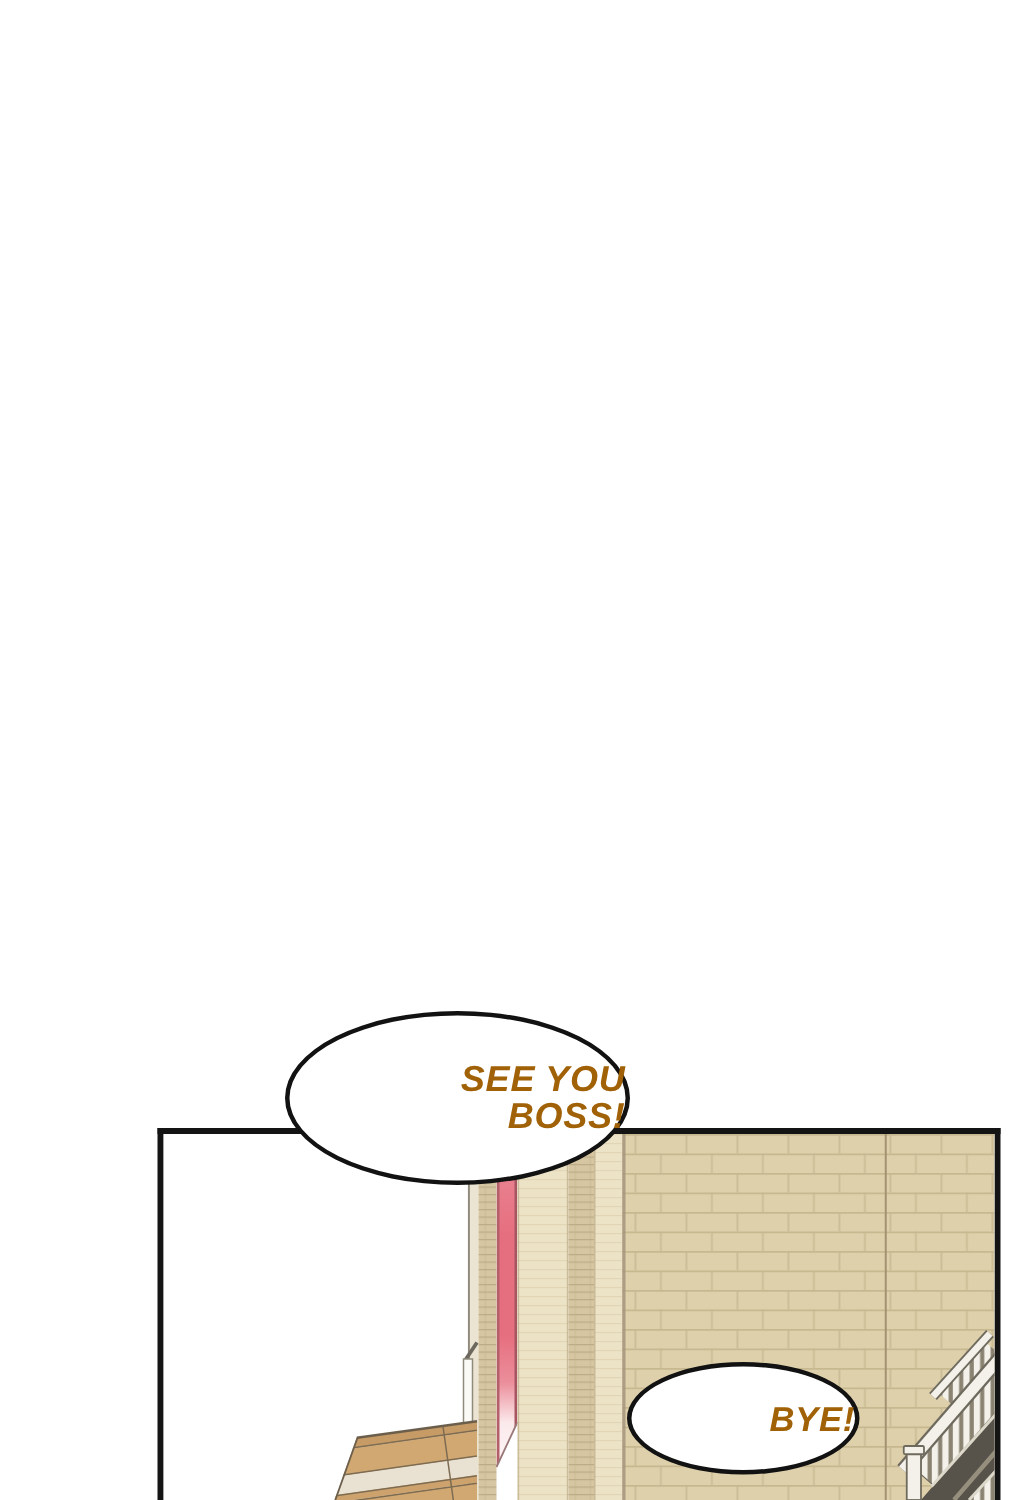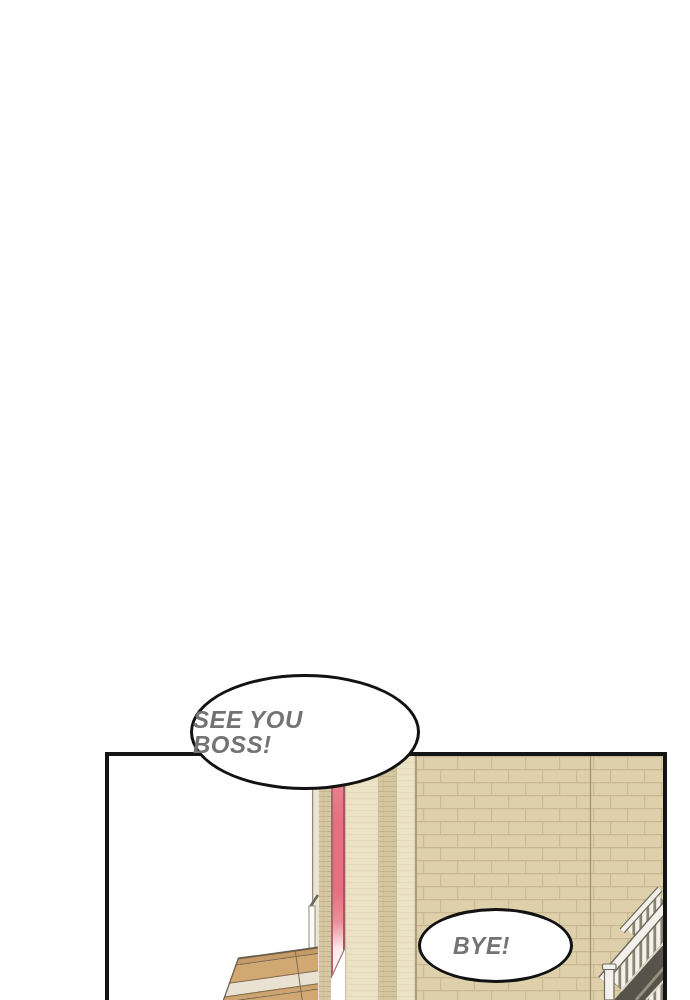--- a/index.html
+++ b/index.html
@@ -8,22 +8,22 @@
     overflow:hidden;font-family:"Liberation Sans",sans-serif;
   }
   .panel{
     position:absolute;left:105px;top:752px;width:562px;height:248px;
     box-sizing:border-box;border:4px solid #141414;border-bottom:none;
     background:#ffffff;z-index:1;
   }
   .panel svg{display:block;}
   .bubble{
     position:absolute;background:#ffffff;border:3.5px solid #121212;
-    border-radius:50%;display:flex;flex-direction:column;align-items:flex-start;
-    justify-content:center;text-align:center;z-index:5;color:#737373;
+    border-radius:50%;display:flex;flex-direction:column;align-items:flex-end;
+    justify-content:center;text-align:center;z-index:5;color:#a16207;
     font-weight:bold;font-style:italic;letter-spacing:0.5px;
   }
   #bubble-boss{
     left:190px;top:674px;width:224px;height:110px;
     font-size:24px;line-height:25px;
   }
   #bubble-bye{
     left:418px;top:908px;width:117px;height:69px;
     border-width:3px;font-size:23px;line-height:24px;padding-left:32px;
   }

